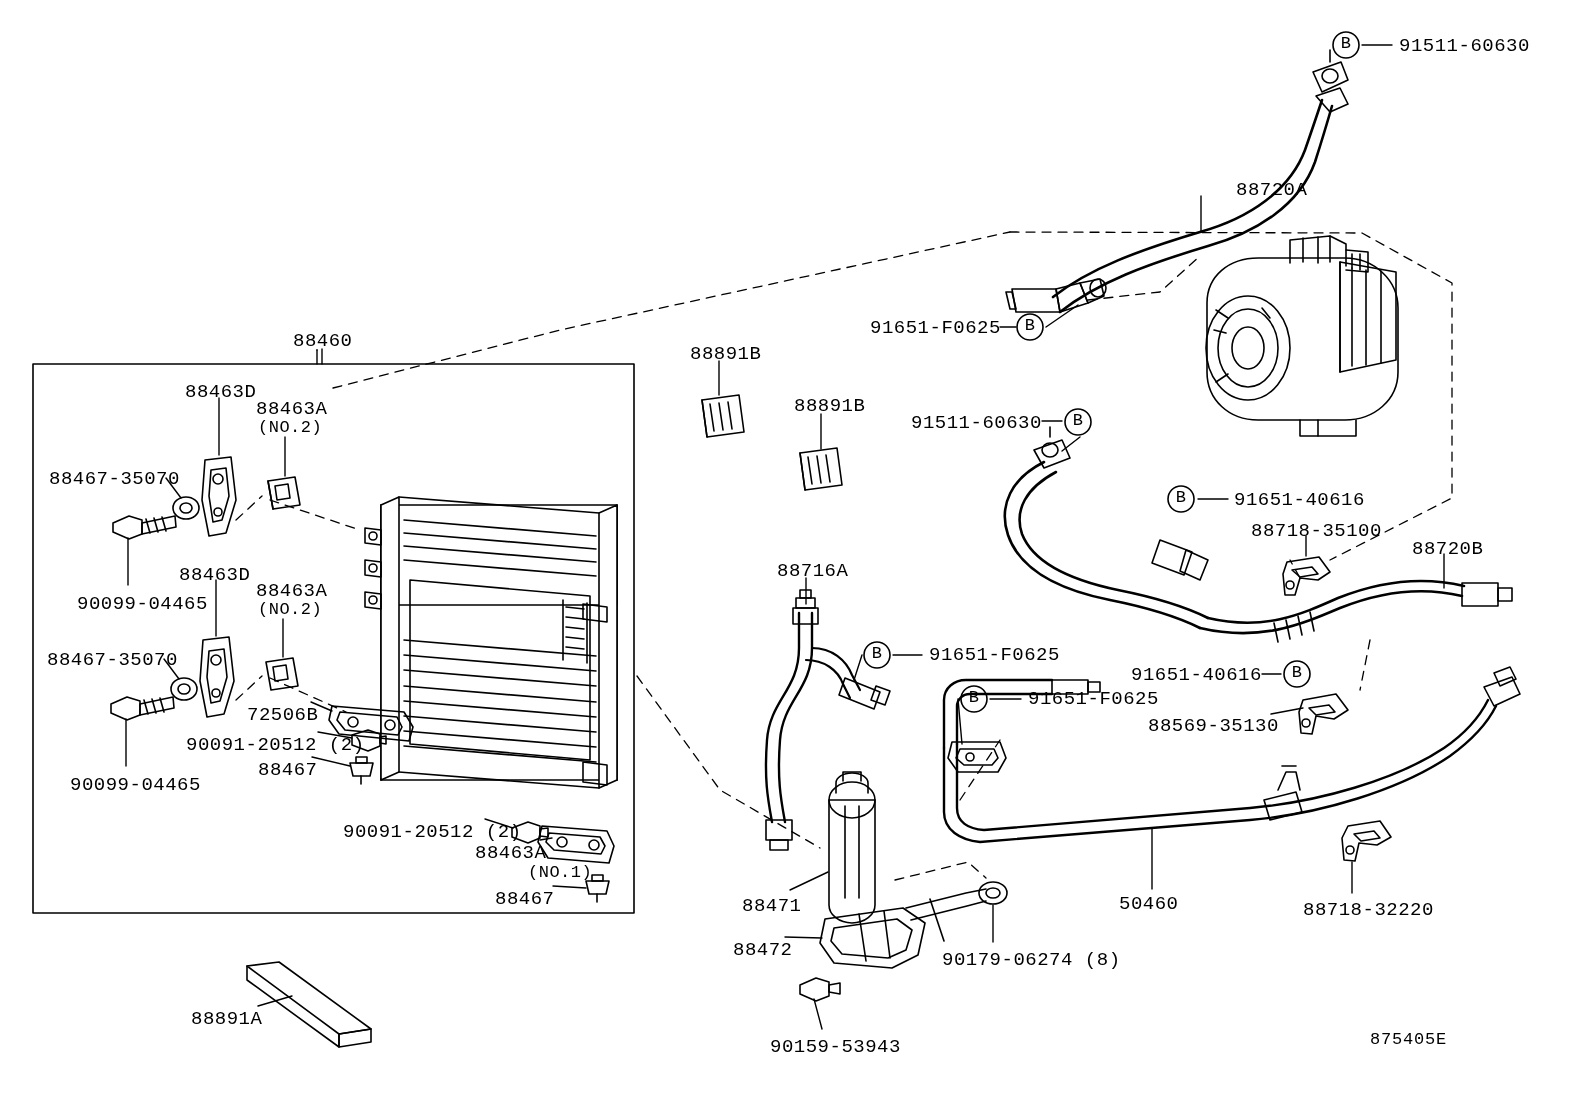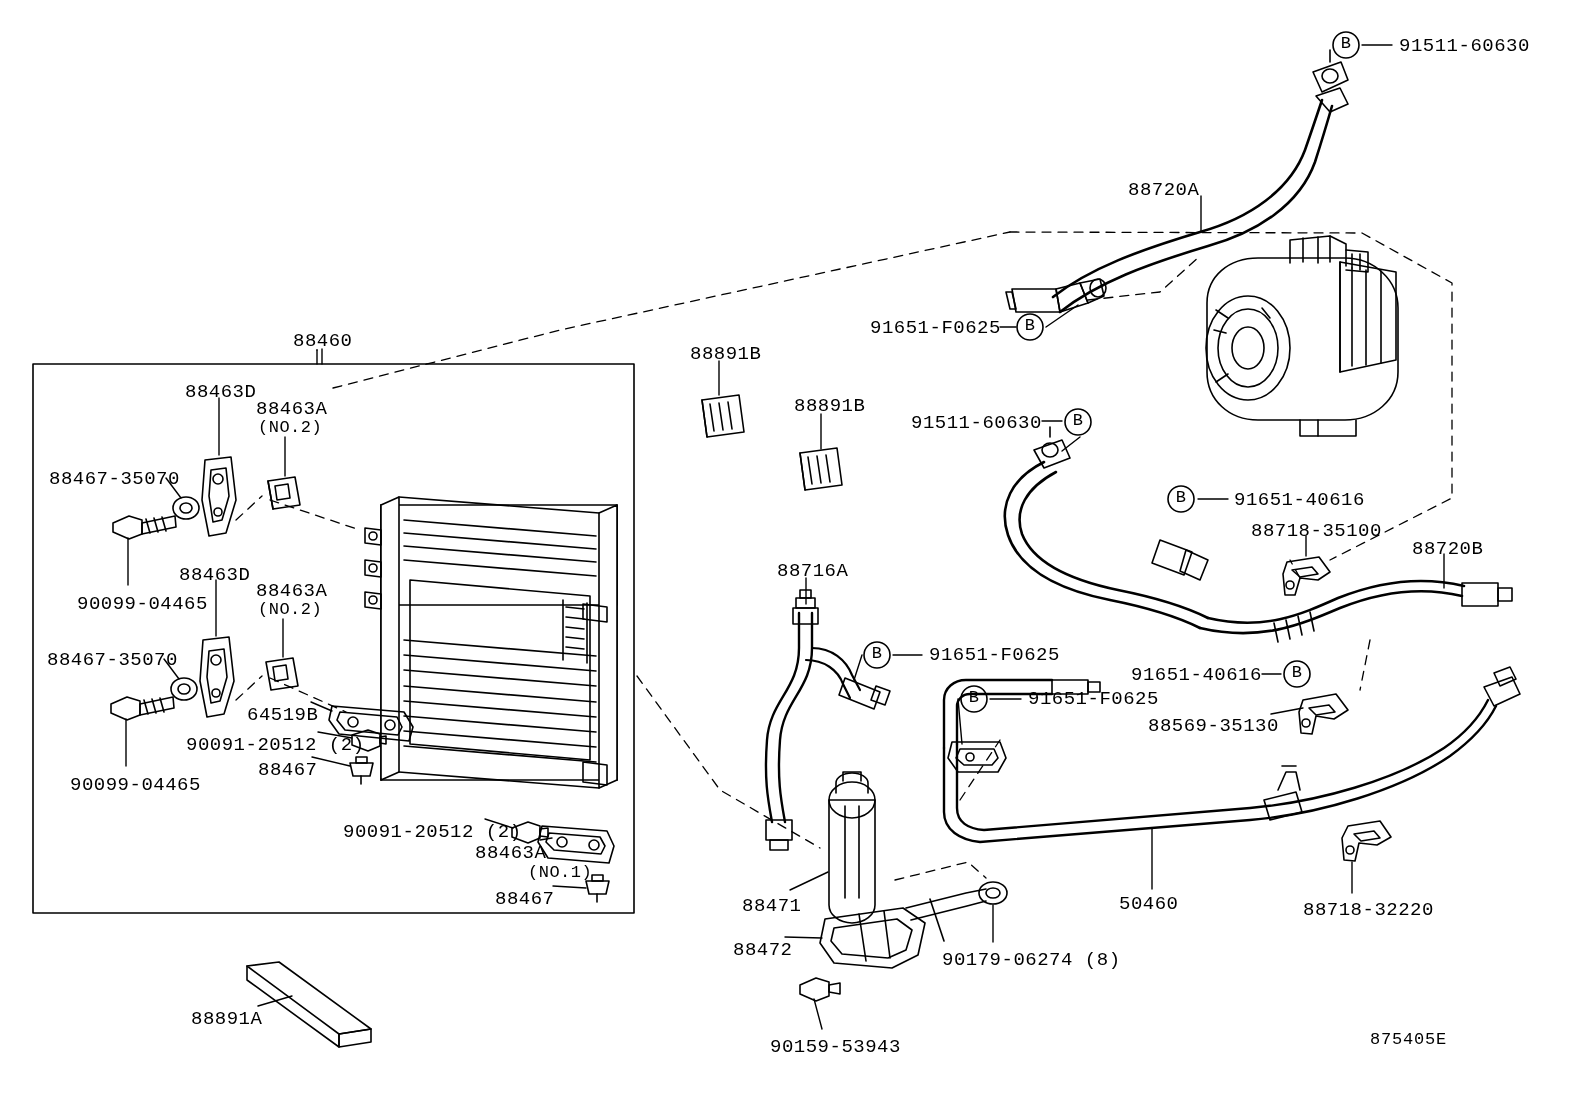--- a/index.html
+++ b/index.html
@@ -409,39 +409,39 @@
   <div class="lbl" style="left:185px; top:382px;">88463D</div>
   <div class="lbl" style="left:256px; top:399px;">88463A</div>
   <div class="lbl sub" style="left:258px; top:419px;">(NO.2)</div>
   <div class="lbl" style="left:49px; top:469px;">88467-35070</div>
   <div class="lbl" style="left:77px; top:594px;">90099-04465</div>
   <div class="lbl" style="left:179px; top:565px;">88463D</div>
   <div class="lbl" style="left:256px; top:581px;">88463A</div>
   <div class="lbl sub" style="left:258px; top:601px;">(NO.2)</div>
   <div class="lbl" style="left:47px; top:650px;">88467-35070</div>
   <div class="lbl" style="left:70px; top:775px;">90099-04465</div>
-  <div class="lbl" style="left:247px; top:705px;">64519B</div>
+  <div class="lbl" style="left:247px; top:705px;">72506B</div>
   <div class="lbl" style="left:186px; top:735px;">90091-20512 (2)</div>
   <div class="lbl" style="left:258px; top:760px;">88467</div>
   <div class="lbl" style="left:343px; top:822px;">90091-20512 (2)</div>
   <div class="lbl" style="left:475px; top:843px;">88463A</div>
   <div class="lbl sub" style="left:480px; top:864px;margin-left:48px;">(NO.1)</div>
   <div class="lbl" style="left:495px; top:889px;">88467</div>
   <div class="lbl" style="left:191px; top:1009px;">88891A</div>
   <div class="lbl" style="left:690px; top:344px;">88891B</div>
   <div class="lbl" style="left:794px; top:396px;">88891B</div>
   <div class="lbl" style="left:777px; top:561px;">88716A</div>
   <div class="lbl" style="left:929px; top:645px;">91651-F0625</div>
   <div class="lbl" style="left:1028px; top:689px;">91651-F0625</div>
   <div class="lbl" style="left:742px; top:896px;">88471</div>
   <div class="lbl" style="left:733px; top:940px;">88472</div>
   <div class="lbl" style="left:942px; top:950px;">90179-06274 (8)</div>
   <div class="lbl" style="left:770px; top:1037px;">90159-53943</div>
   <div class="lbl" style="left:1399px; top:36px;">91511-60630</div>
-  <div class="lbl" style="left:1128px; top:180px;">88720A</div>
+  <div class="lbl" style="left:1236px; top:180px;">88720A</div>
   <div class="lbl" style="left:870px; top:318px;">91651-F0625</div>
   <div class="lbl" style="left:911px; top:413px;">91511-60630</div>
   <div class="lbl" style="left:1234px; top:490px;">91651-40616</div>
   <div class="lbl" style="left:1251px; top:521px;">88718-35100</div>
   <div class="lbl" style="left:1412px; top:539px;">88720B</div>
   <div class="lbl" style="left:1131px; top:665px;">91651-40616</div>
   <div class="lbl" style="left:1148px; top:716px;">88569-35130</div>
   <div class="lbl" style="left:1119px; top:894px;">50460</div>
   <div class="lbl" style="left:1303px; top:900px;">88718-32220</div>
   <div class="lbl code" style="left:1370px; top:1031px;">875405E</div>

